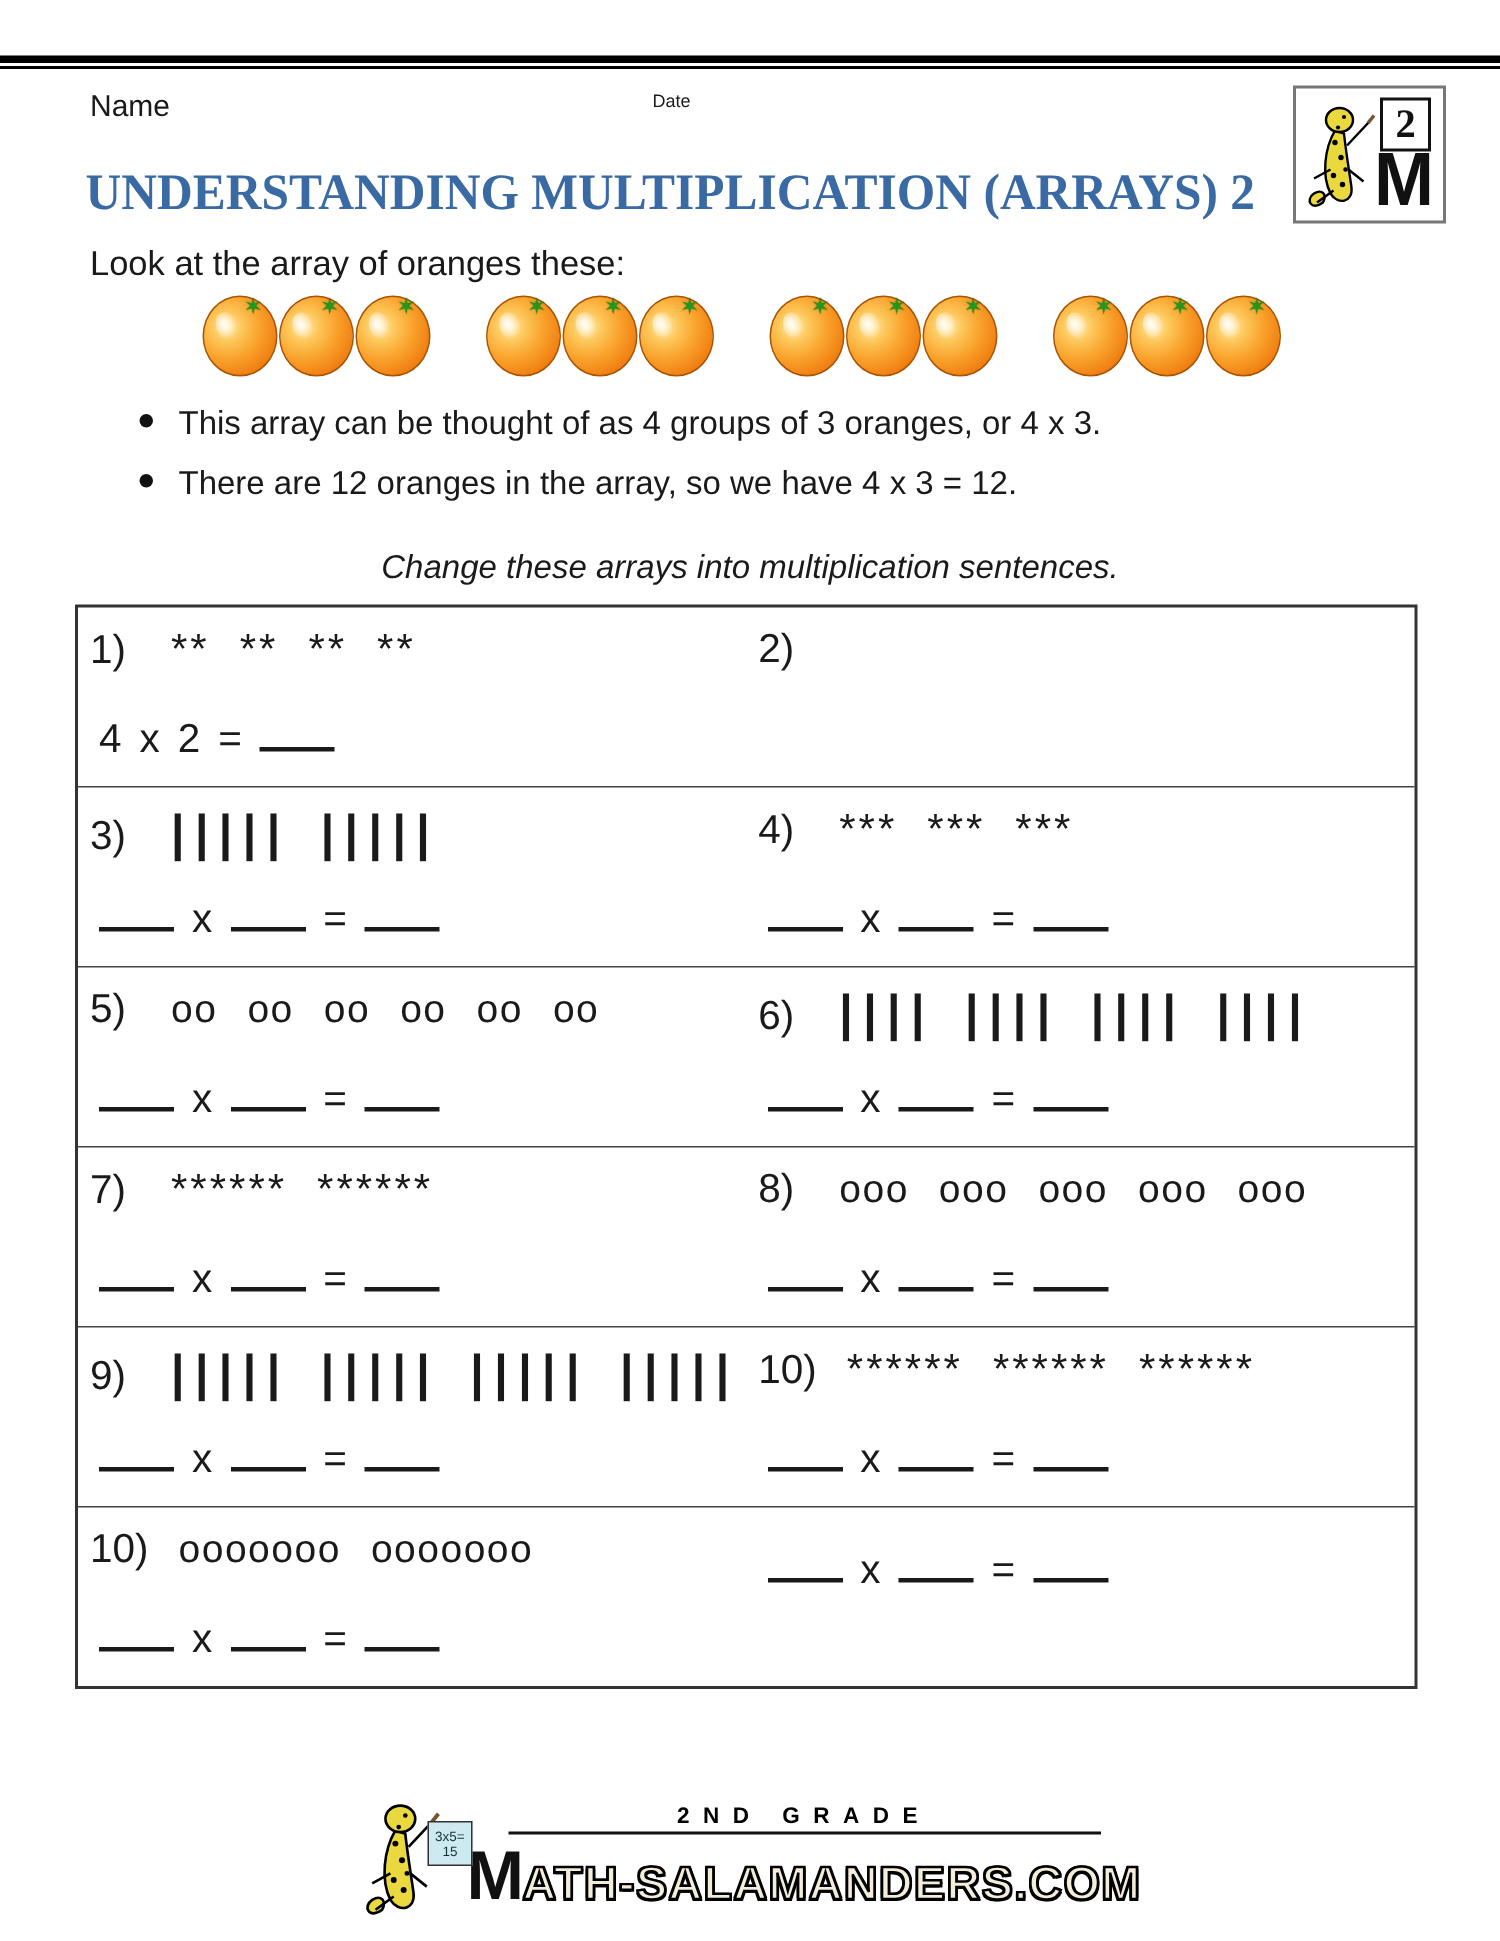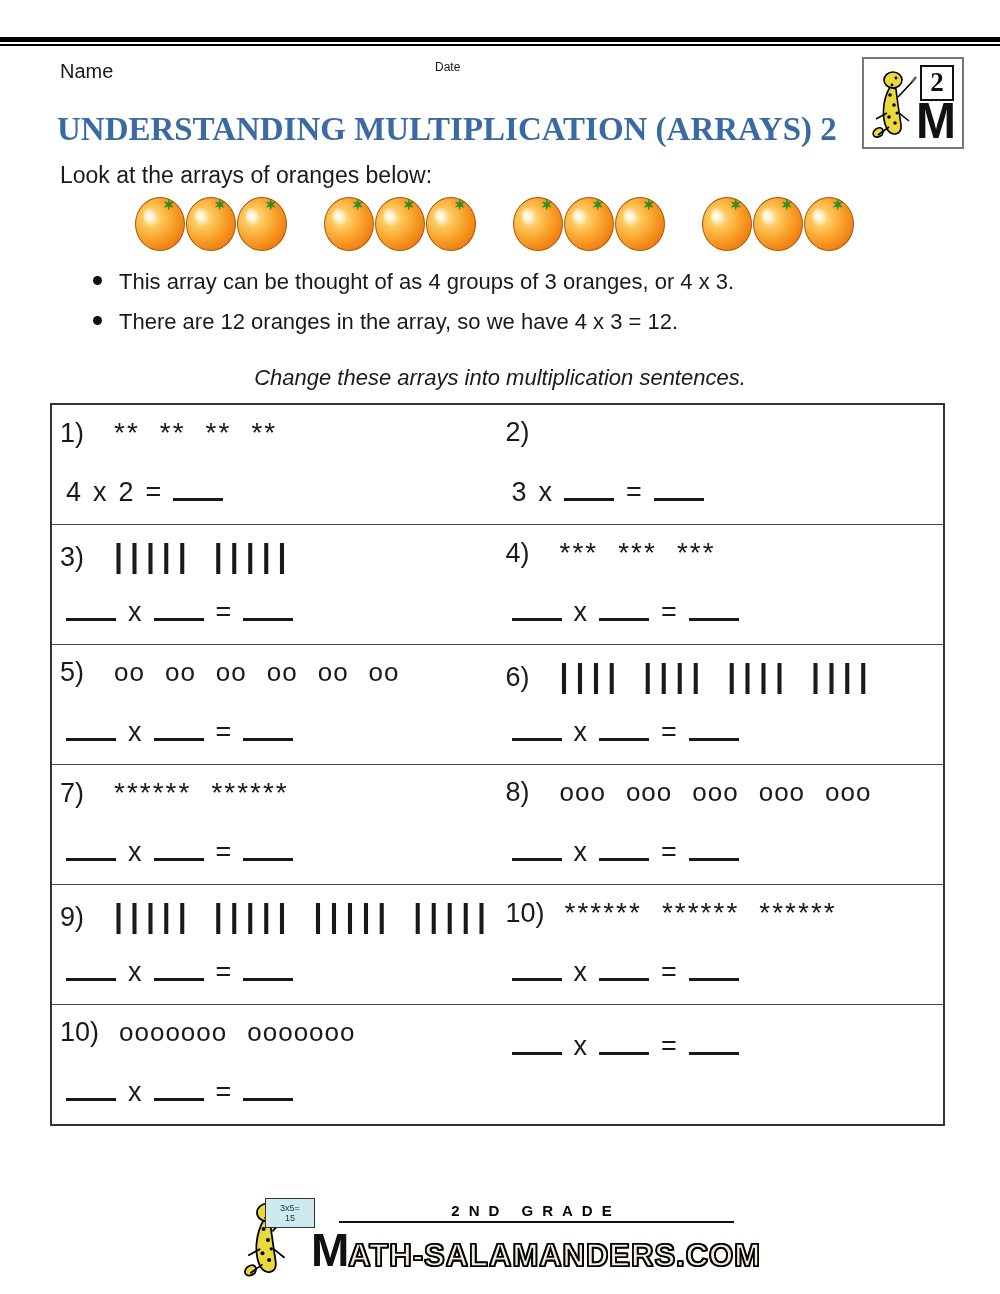--- a/index.html
+++ b/index.html
@@ -98,21 +98,21 @@
     border-bottom:3px solid #1a1a1a;
   }
 
   
   .footer{
     position:absolute;left:0;right:0;top:1196px;
     display:flex;justify-content:center;align-items:flex-end;gap:2px;
   }
   .footer-sal{position:relative;width:70px;height:86px;}
   .footer-board{
-    position:absolute;right:-6px;top:2px;width:50px;height:30px;
+    position:absolute;right:-6px;top:18px;width:30px;height:30px;
     background:#cfe9f0;border:1.5px solid #333;
     font-size:9px;line-height:10px;text-align:center;padding-top:4px;box-sizing:border-box;
     color:#133;
   }
   .footer-text{display:flex;flex-direction:column;align-items:center;}
   .footer-grade{
     font-size:15px;font-weight:bold;letter-spacing:9px;color:#000000;
     margin-bottom:2px;
   }
   .footer-rule{width:395px;height:2.5px;background:#111;margin-bottom:1px;}
@@ -162,21 +162,21 @@
         <circle cx="24" cy="20" r="1.4"></circle>
           <circle cx="29" cy="48" r="1.5"></circle>
       </g>
     </svg>
     <div class="logo-2box">2</div>
     <div class="logo-M">M</div>
   </div>
 
   <div class="page-title">UNDERSTANDING MULTIPLICATION (ARRAYS) 2</div>
 
-  <div class="intro-text">Look at the arrays of oranges below:</div>
+  <div class="intro-text">Look at the array of oranges these:</div>
 
   <div class="orange-row" id="oranges">
       <div class="ogroup">
         <div class="orange"></div>
         <div class="orange"></div>
         <div class="orange"></div>
       </div>
       <div class="ogroup">
         <div class="orange"></div>
         <div class="orange"></div>
@@ -213,21 +213,20 @@
           <div class="pline">
             <span class="pnum">1)</span>
             <span class="parr"><span class="group">**</span><span class="group">**</span><span class="group">**</span><span class="group">**</span></span>
           </div>
           <div class="peq"><span class="tok">4</span><span class="tok">x</span><span class="tok">2</span><span class="tok">=</span><span class="blank"></span></div>
         </div>
         <div class="pcell circles">
           <div class="pline">
             <span class="pnum">2)</span>
           </div>
-          <div class="peq"><span class="tok">3</span><span class="tok">x</span><span class="blank"></span><span class="tok">=</span><span class="blank"></span></div>
         </div>
       </div>
       <div class="prow">
         <div class="pcell bars">
           <div class="pline">
             <span class="pnum">3)</span>
             <span class="parr"><span class="group">|||||</span><span class="group">|||||</span></span>
           </div>
           <div class="peq"><span class="blank"></span><span class="tok">x</span><span class="blank"></span><span class="tok">=</span><span class="blank"></span></div>
         </div>

